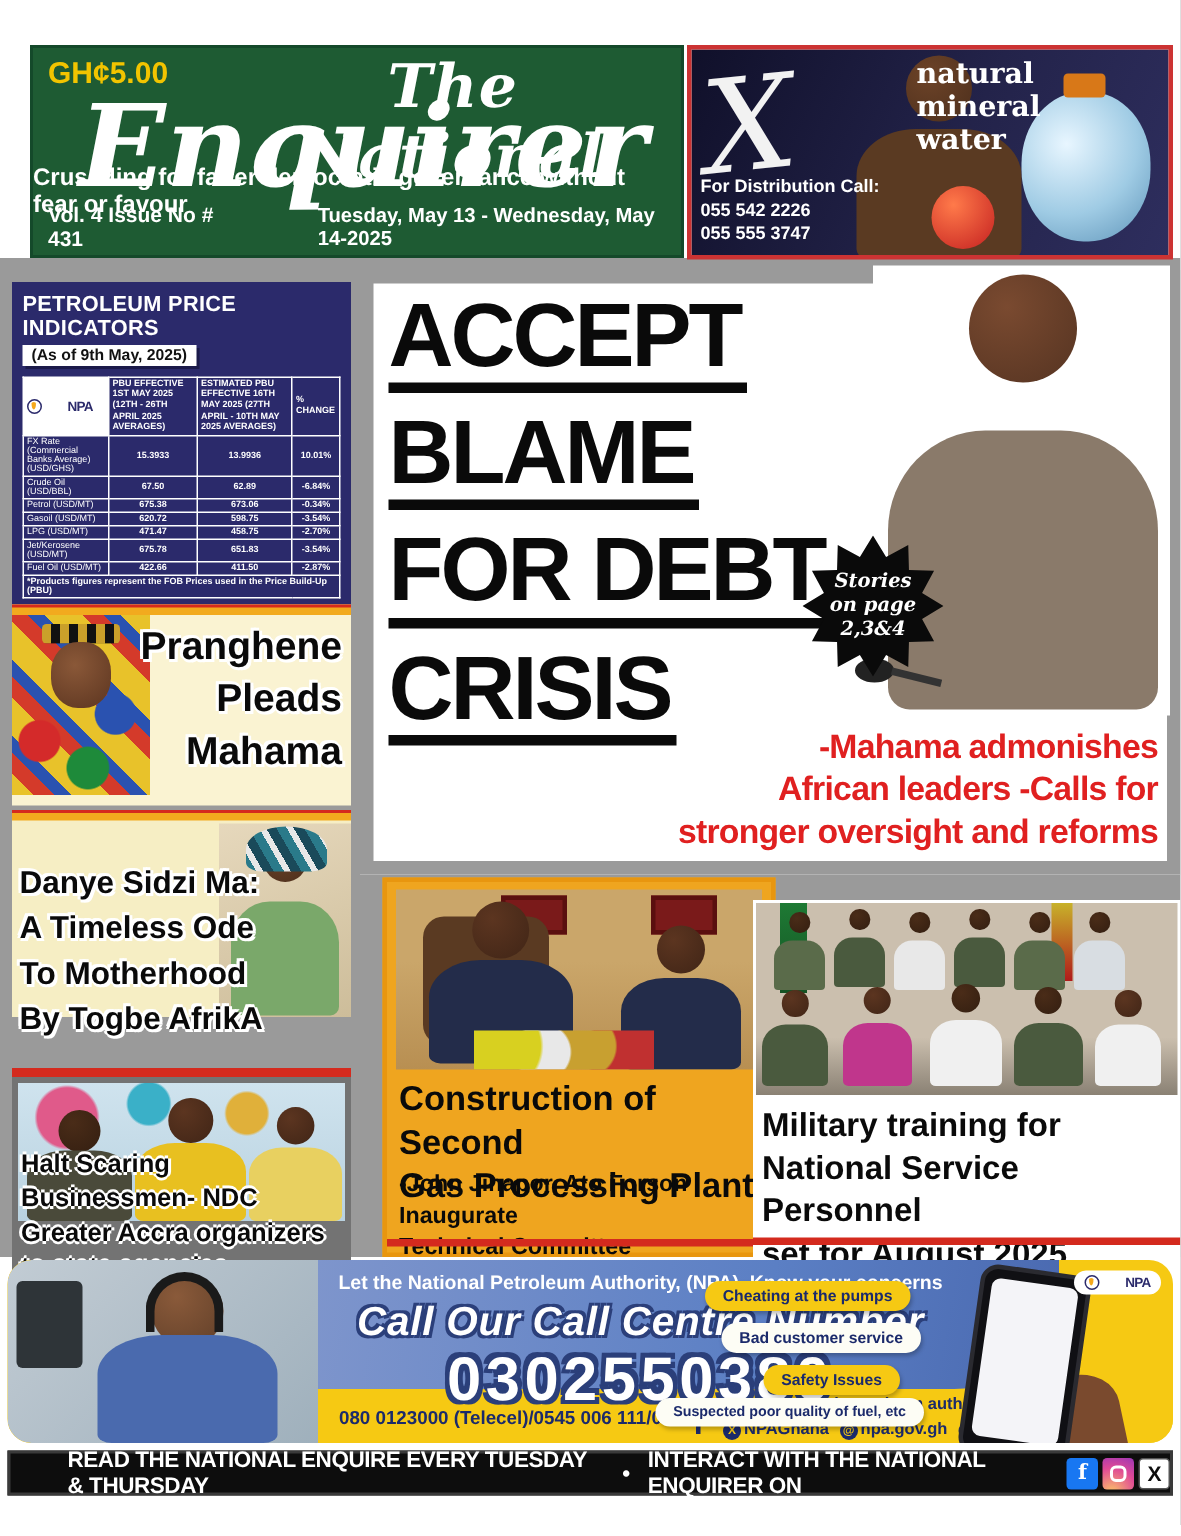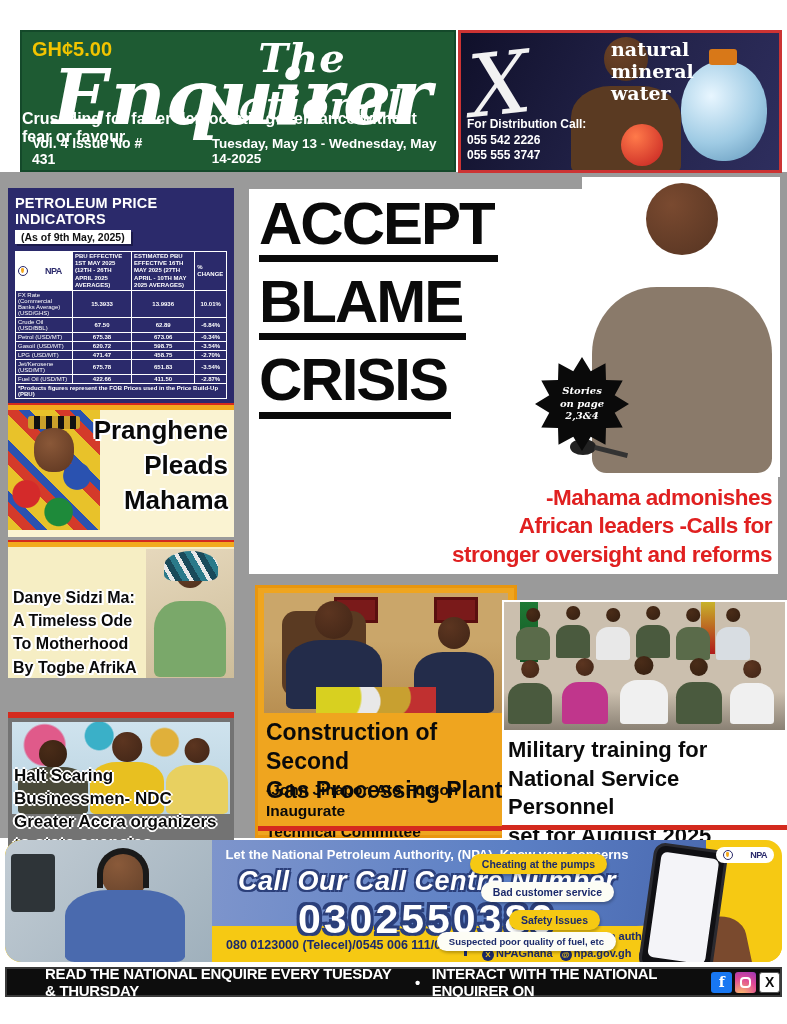--- a/index.html
+++ b/index.html
@@ -77,21 +77,21 @@
              radial-gradient(circle at 55% 85%,#1e8a3a 0 12%,transparent 13%),
              repeating-linear-gradient(45deg,#e8c22a 0 10px,#d43a2a 10px 20px,#2a52b0 20px 28px,#e8c22a 28px 36px);}
   .pr-crown{position:absolute;left:20px;top:6px;width:52px;height:13px;background:#111;
             border-radius:3px;background-image:repeating-linear-gradient(90deg,#caa02a 0 6px,#111 6px 12px);}
   .pr-face{position:absolute;left:26px;top:18px;width:40px;height:44px;border-radius:45%;
            background:radial-gradient(circle at 40% 35%,#8a5838,#5c3520);}
   .pr-title{position:absolute;right:6px;top:10px;text-align:right;font-weight:bold;font-size:26px;
             line-height:1.35;color:#0a0a0a;
             text-shadow:-2px 0 #fff,2px 0 #fff,0 -2px #fff,0 2px #fff,2px 2px #fff,-2px -2px #fff;}
   .story-dy{position:absolute;left:8px;top:540px;width:226px;height:138px;background:#f6eec4;}
-  .dy-title{position:absolute;left:5px;top:46px;font-weight:bold;font-size:16px;line-height:1.45;color:#0a0a0a;
+  .dy-title{position:absolute;left:5px;top:34px;font-weight:bold;font-size:21px;line-height:1.45;color:#0a0a0a;
             text-shadow:-2px 0 #fff,2px 0 #fff,0 -2px #fff,0 2px #fff,2px 2px #fff,-2px -2px #fff;}
   .dy-photo{position:absolute;right:0;top:9px;width:88px;height:129px;background:linear-gradient(160deg,#e6d8bc,#cdbd9a);overflow:hidden;}
   .dy-wrap{position:absolute;left:18px;top:2px;width:54px;height:30px;border-radius:50% 50% 20% 20%;
            background:repeating-linear-gradient(60deg,#2a7a8a 0 6px,#e8e8e8 6px 10px,#1a4a5a 10px 16px);}
   .story-ht{position:absolute;left:8px;top:680px;width:226px;height:155px;background:#737373;
             border-top:6px solid #d42a1e;border-bottom:6px solid #d42a1e;margin-top:32px;}
   .ht-photo{position:absolute;left:4px;top:4px;width:218px;height:92px;overflow:hidden;
             background:
              radial-gradient(circle at 15% 25%,#e05a8a 0 10%,transparent 11%),
              radial-gradient(circle at 40% 15%,#3ab0c8 0 9%,transparent 10%),
@@ -105,21 +105,21 @@
            border:9px solid #9a9a9a;}
   .hl{position:absolute;left:10px;top:4px;}
   .hl-line{display:table;font-weight:900;font-size:60px;line-height:1.02;letter-spacing:-2px;color:#0a0a0a;
            border-bottom:7px solid #0a0a0a;padding:0 4px 1px 0;margin-bottom:9px;}
   .m-photo{position:absolute;right:-2px;top:-12px;width:198px;height:300px;background:#fff;overflow:visible;}
   .m-mic{position:absolute;left:-12px;bottom:22px;width:26px;height:16px;border-radius:50%;background:#222;}
   .m-mic::after{content:'';position:absolute;left:24px;top:10px;width:34px;height:5px;background:#333;transform:rotate(14deg);}
   .badge{position:absolute;left:286px;top:168px;width:94px;height:94px;}
   .badge svg{position:absolute;inset:0;}
   .badge-txt{position:absolute;inset:0;display:flex;flex-direction:column;align-items:center;justify-content:center;
-             color:#fff;font-family:"DejaVu Serif",serif;font-style:italic;font-weight:bold;font-size:10px;
+             color:#fff;font-family:"DejaVu Serif",serif;font-style:italic;font-weight:bold;font-size:13px;
              line-height:1.25;text-align:center;}
   .subhead{position:absolute;right:6px;bottom:4px;width:330px;text-align:right;color:#e02020;
            font-weight:bold;font-size:22.5px;line-height:1.28;letter-spacing:-.5px;}
 
   
   .story-gas{position:absolute;left:238px;top:585px;width:262px;height:253px;background:#efa51f;
              border:3px solid #e8960f;margin-left:17px;}
   .gas-photo{position:absolute;left:6px;top:5px;width:244px;height:120px;overflow:hidden;
              background:linear-gradient(180deg,#caa66a 0 40%,#b88f52 100%);}
   .gas-frame{position:absolute;top:4px;width:44px;height:26px;background:#7a1a1a;border:3px solid #5a0f0f;}
@@ -333,20 +333,21 @@
   </div>
 
   <div class="mainbox">
     <div class="m-photo">
       <div class="pp" style="--skin:#7a4a30;--shirt:#8a7a6a;left:10px;top:6px;width:180px;height:290px;"></div>
       <div class="m-mic"></div>
     </div>
     <div class="hl">
       <div class="hl-line">ACCEPT</div>
       <div class="hl-line">BLAME</div>
+      <div class="hl-line">FOR DEBT</div>
       <div class="hl-line">CRISIS</div>
     </div>
     <div class="badge">
       <svg viewBox="0 0 100 100">
         <polygon fill="#0a0a0a" points="100,50 84.8,59.3 93.3,75 75.5,75.5 75,93.3 59.3,84.8 50,100 40.7,84.8 25,93.3 24.5,75.5 6.7,75 15.2,59.3 0,50 15.2,40.7 6.7,25 24.5,24.5 25,6.7 40.7,15.2 50,0 59.3,15.2 75,6.7 75.5,24.5 93.3,25 84.8,40.7"></polygon>
       </svg>
       <div class="badge-txt ml">Stories
 on page
 2,3&amp;4</div>
     </div>

